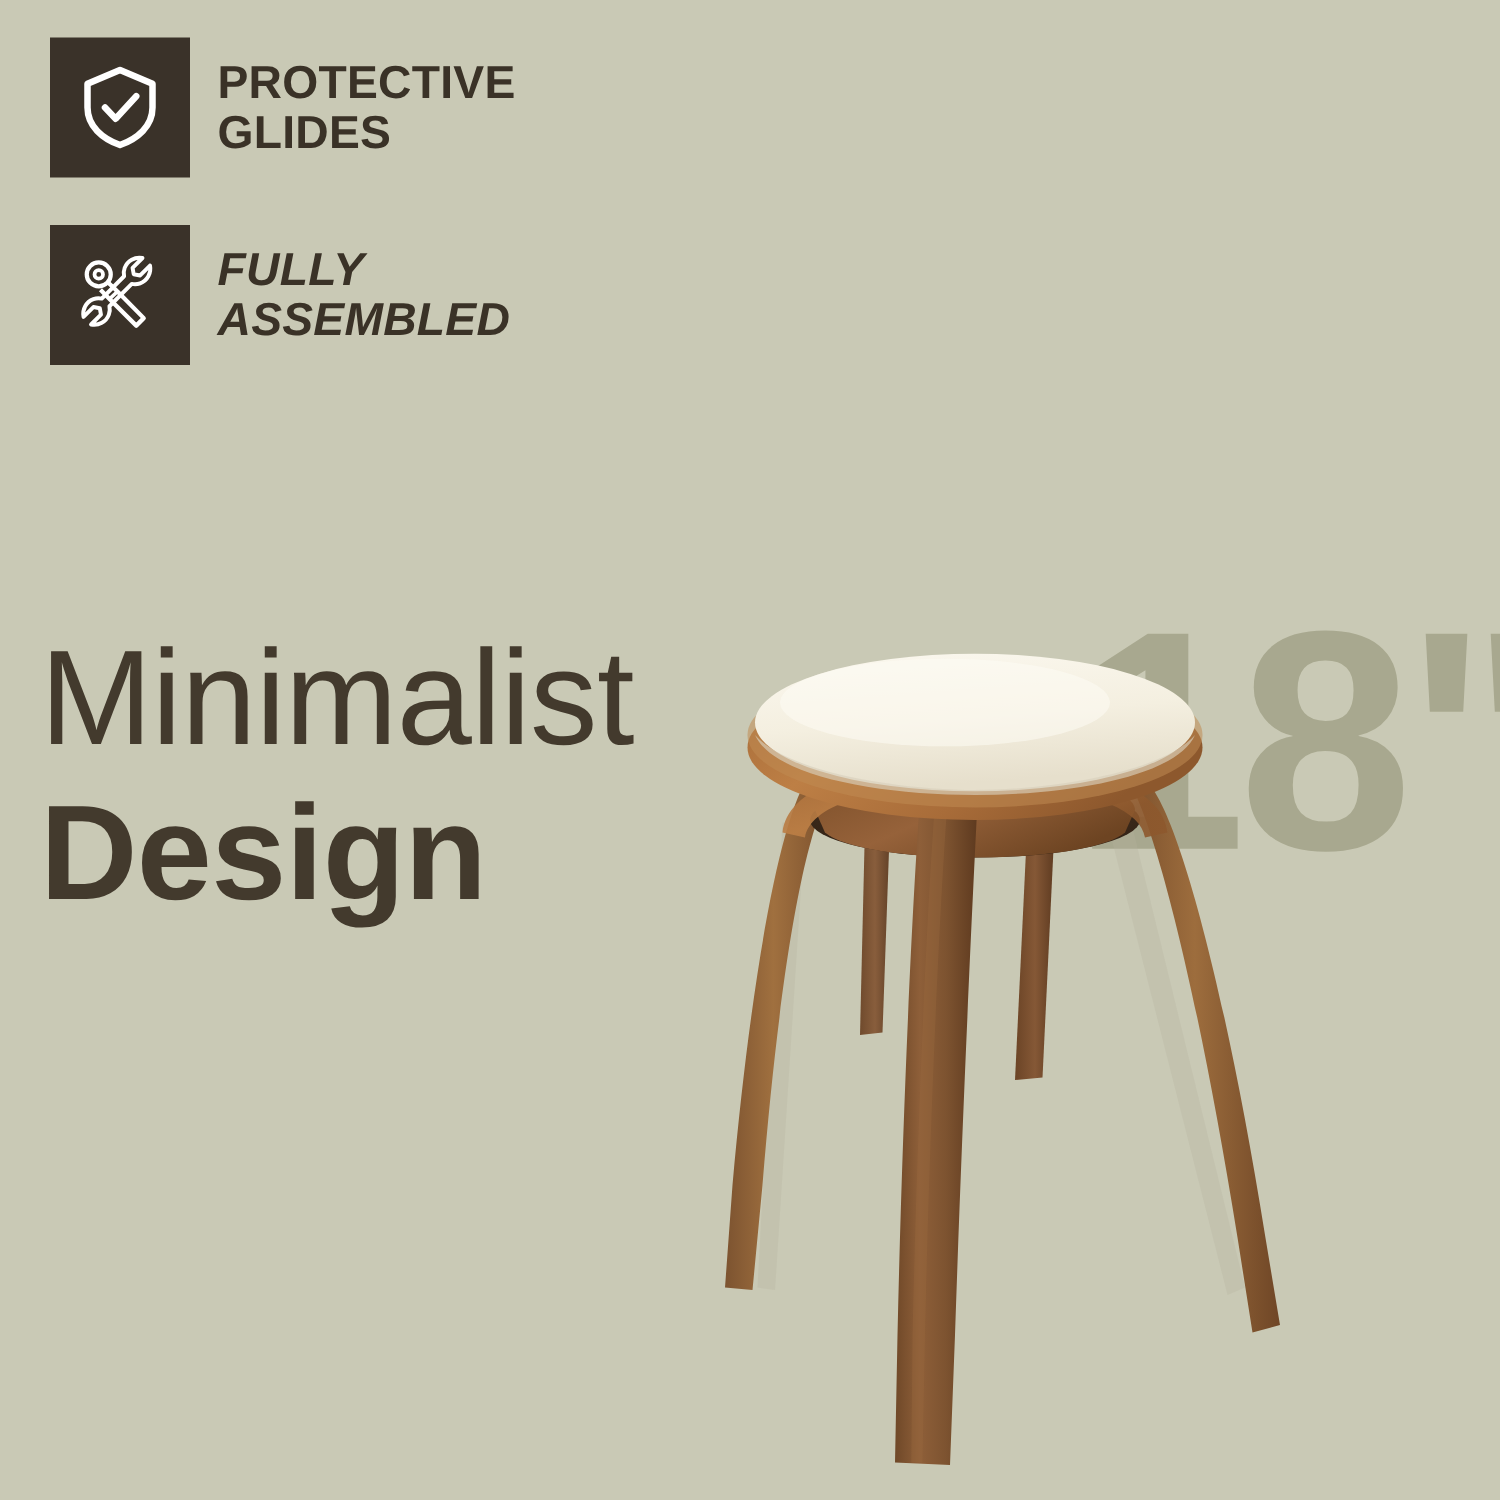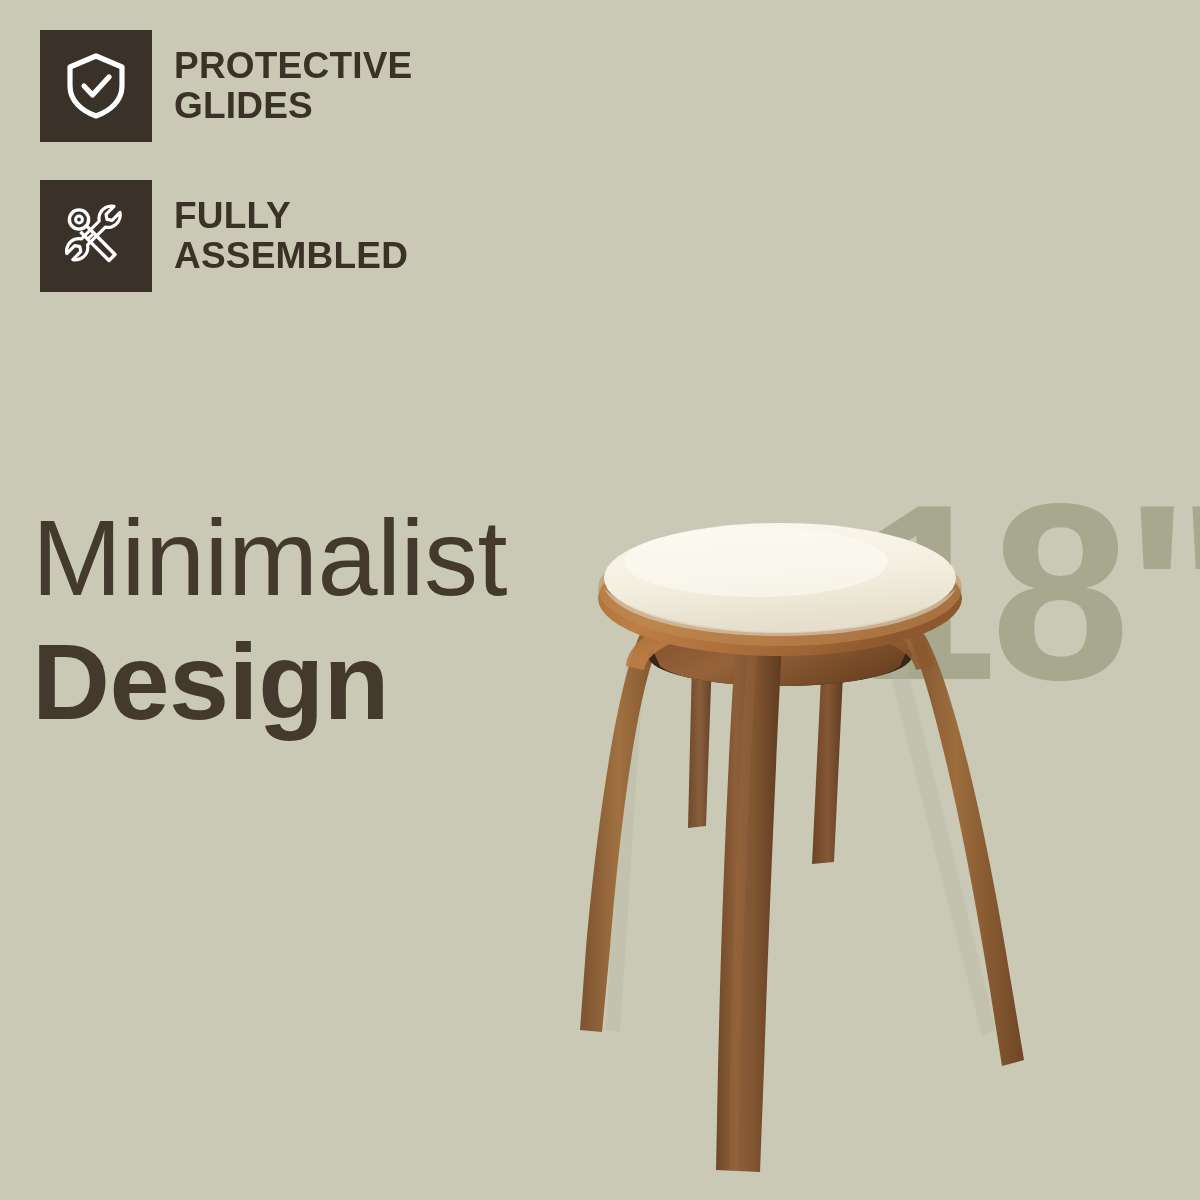--- a/index.html
+++ b/index.html
@@ -18,21 +18,21 @@
   }
 
   
   .badge-row {
     position:absolute;
     display:flex;
     align-items:center;
     gap:22px;
   }
   #badge-0 { left:40px; top:30px; }
-  #badge-1 { left:40px; top:180px; }
+  #badge-1 { left:40px; top:180px;font-style:italic; }
 
   .badge-tile {
     width:112px; height:112px;
     background:#3a3229;
     display:flex;
     align-items:center;
     justify-content:center;
     flex:none;
   }
   .badge-tile svg { display:block; }

